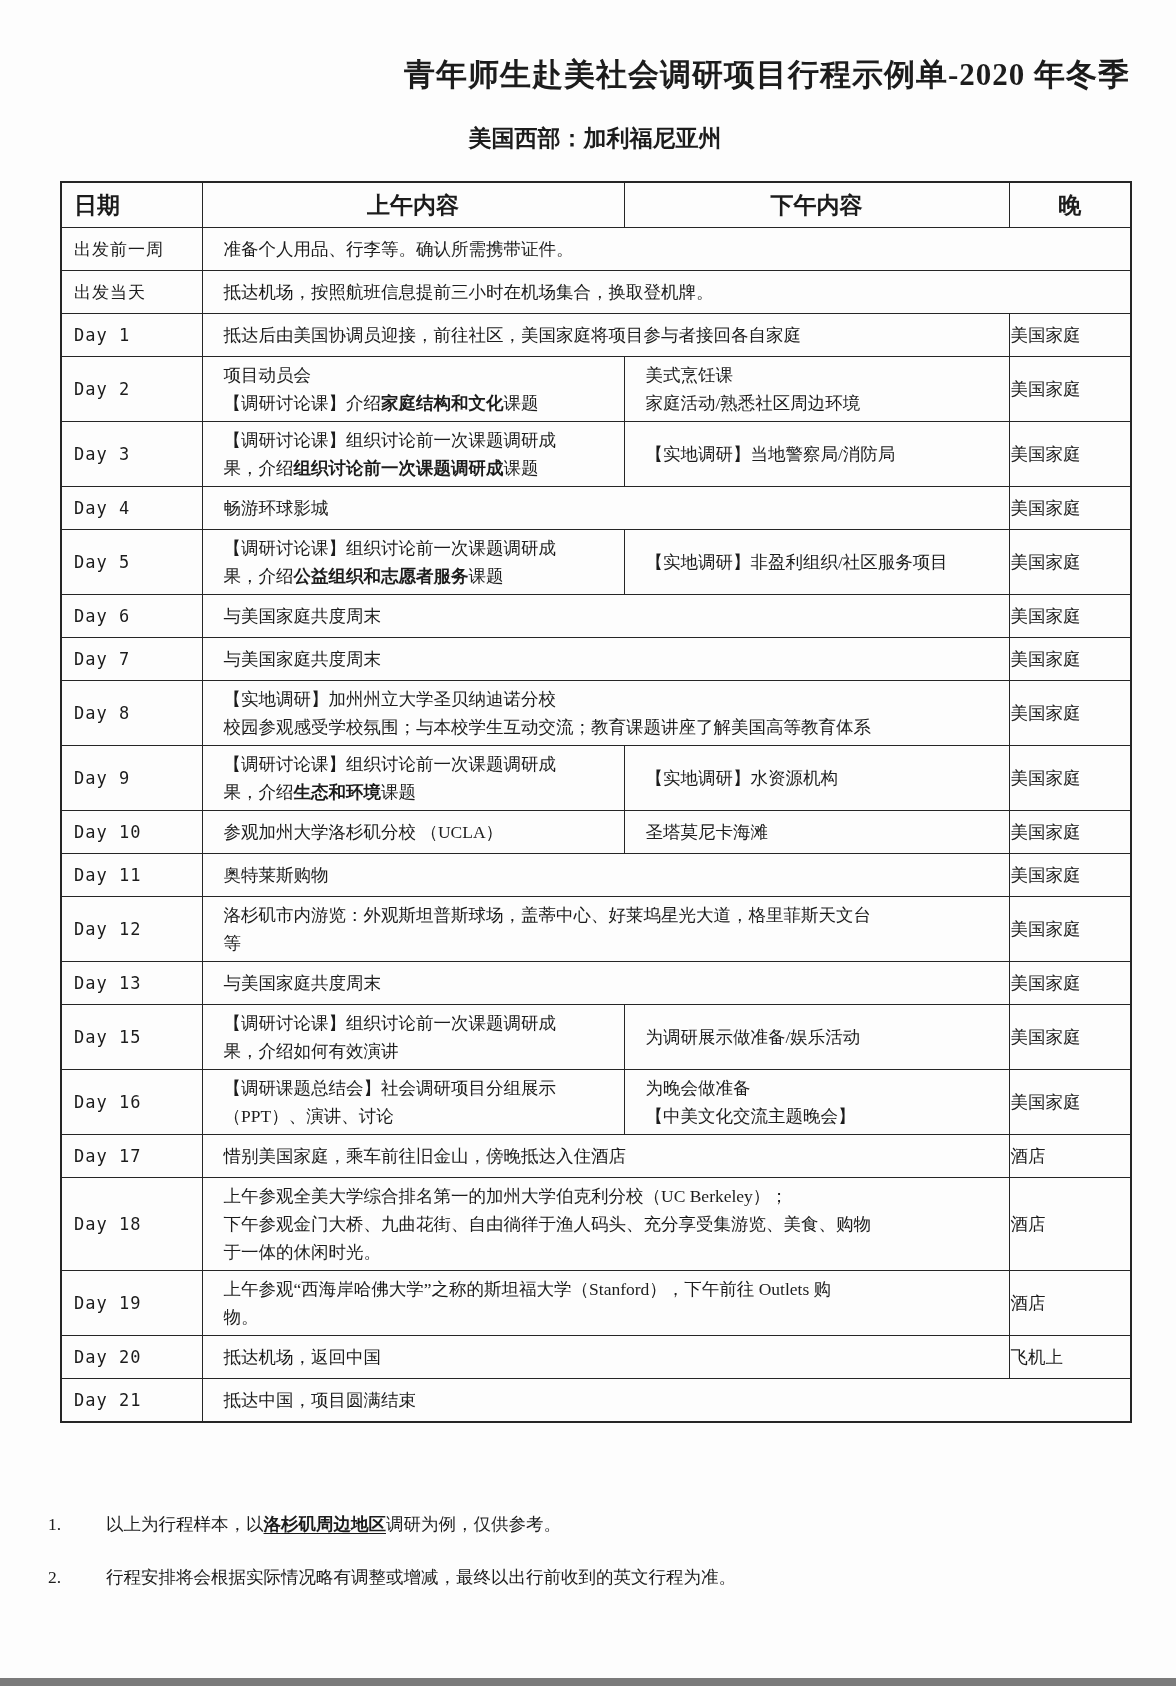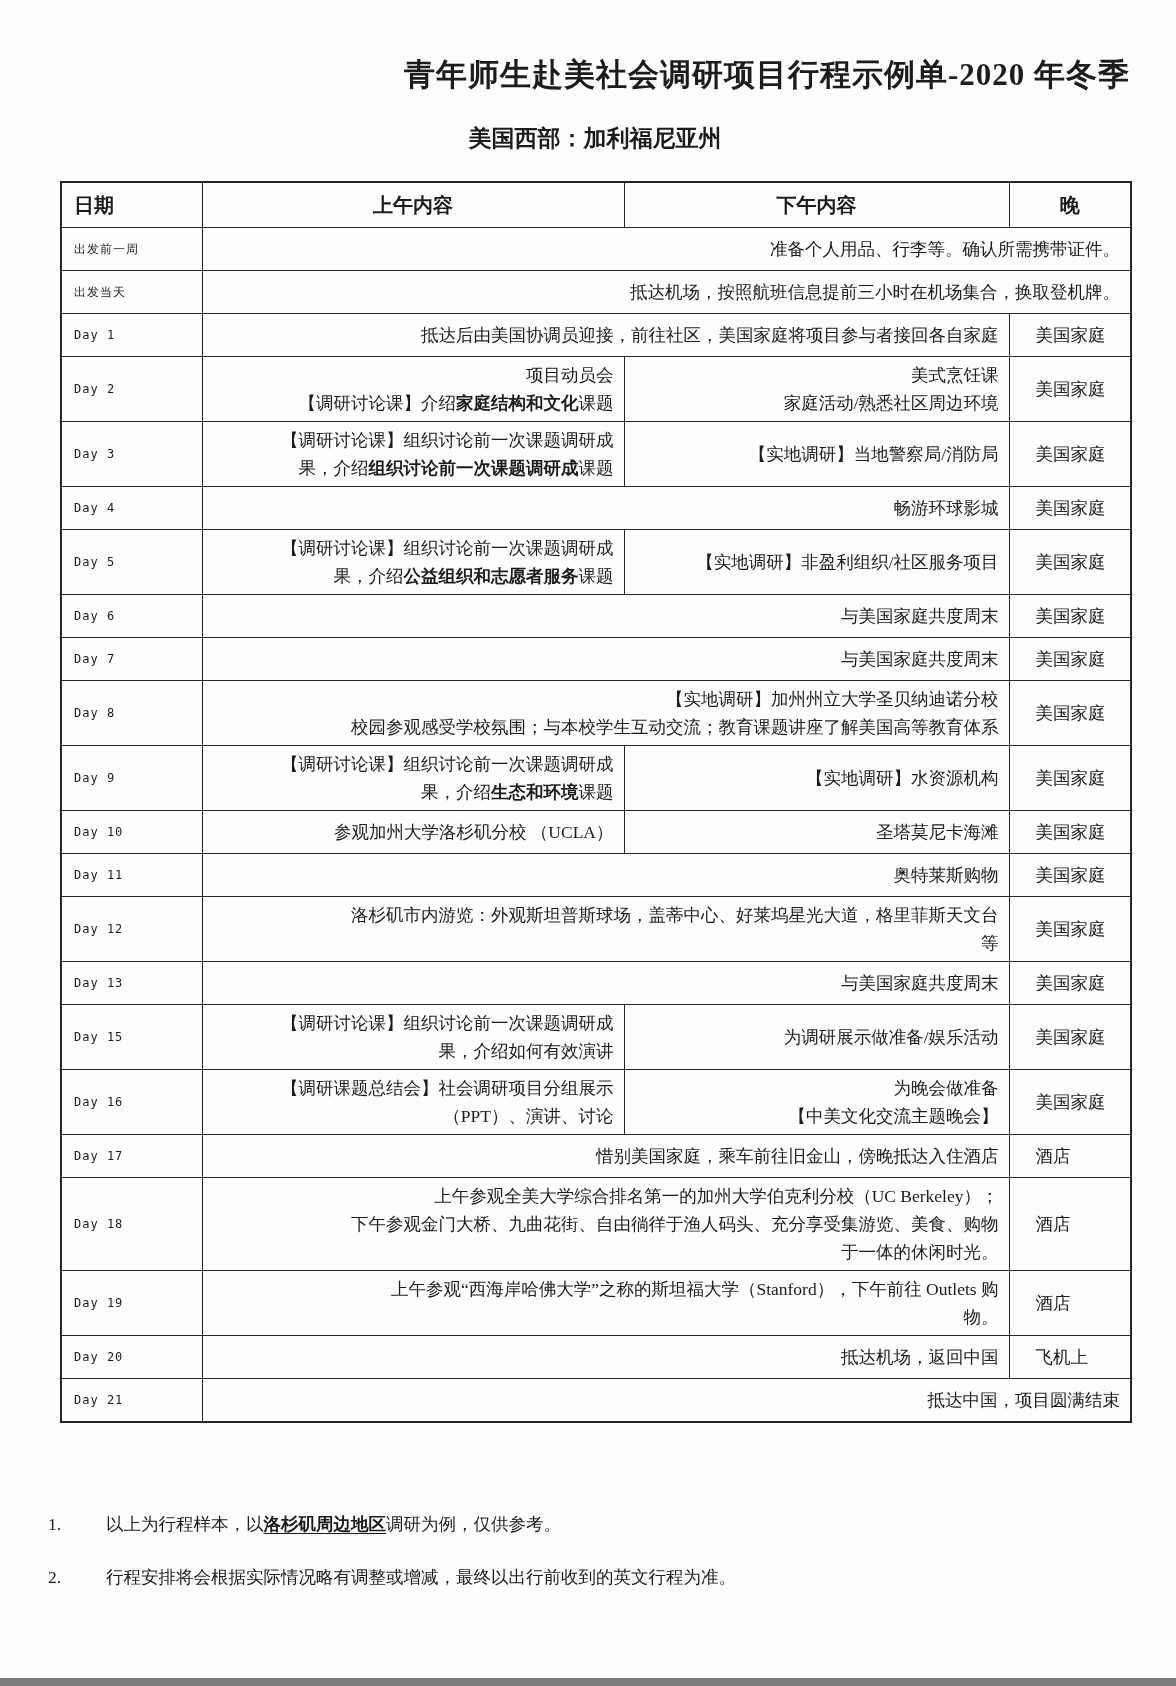--- a/index.html
+++ b/index.html
@@ -24,31 +24,31 @@
   col.c-am{width:422px;}
   col.c-pm{width:385px;}
   col.c-eve{width:122px;}
   th,td{
     border:1px solid #262626;
     font-size:17.5px;
     padding:4px 10px;
     vertical-align:middle;
     overflow:hidden;
   }
-  th{font-weight:700;font-size:20px;height:36px;text-align:center;}
+  th{font-weight:700;font-size:23px;height:36px;text-align:center;}
   th.th-date{text-align:left;padding-left:12px;}
   td{height:34px;}
   .date-cell{
     font-family:"DejaVu Sans Mono","Liberation Mono",monospace;
-    font-size:12px;padding-left:12px;letter-spacing:1px;
+    font-size:17px;padding-left:12px;letter-spacing:1px;
   }
   .line{line-height:28px;}
   td .line b{font-weight:700;}
-  .morning-cell,.afternoon-cell,.content-cell{padding-left:21px;text-align:right;}
-  .evening-cell{padding-left:26px;padding-right:4px;}
+  .morning-cell,.afternoon-cell,.content-cell{padding-left:21px;}
+  .evening-cell{padding-left:1px;padding-right:4px;}
   .notes{margin-top:88px;margin-left:-12px;}
   .note{display:flex;margin-bottom:27px;font-size:17.5px;line-height:1.5;}
   .nnum{width:58px;flex:0 0 58px;}
   .ntext .em{font-weight:700;text-decoration:underline;text-underline-offset:3px;margin-top:8px;}
   .bottom-bar{
     position:absolute;left:0;bottom:0;width:100%;height:8px;background:#7b7b7b;
   }
 </style>
 </head>
 <body>

